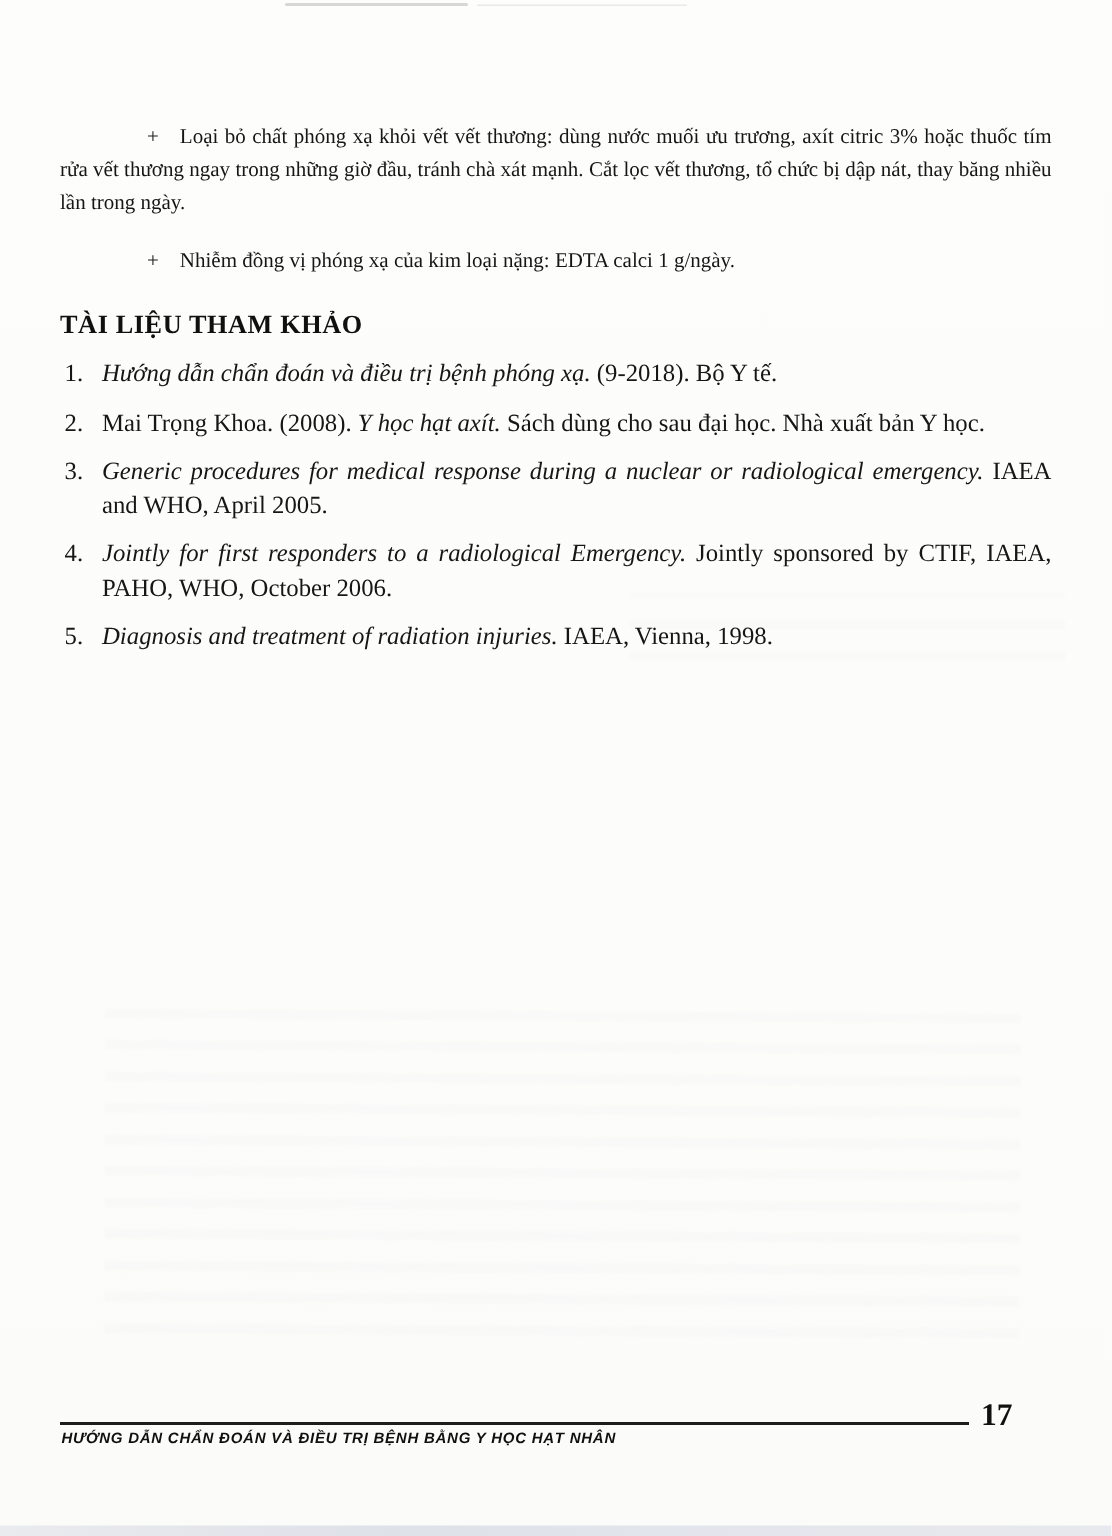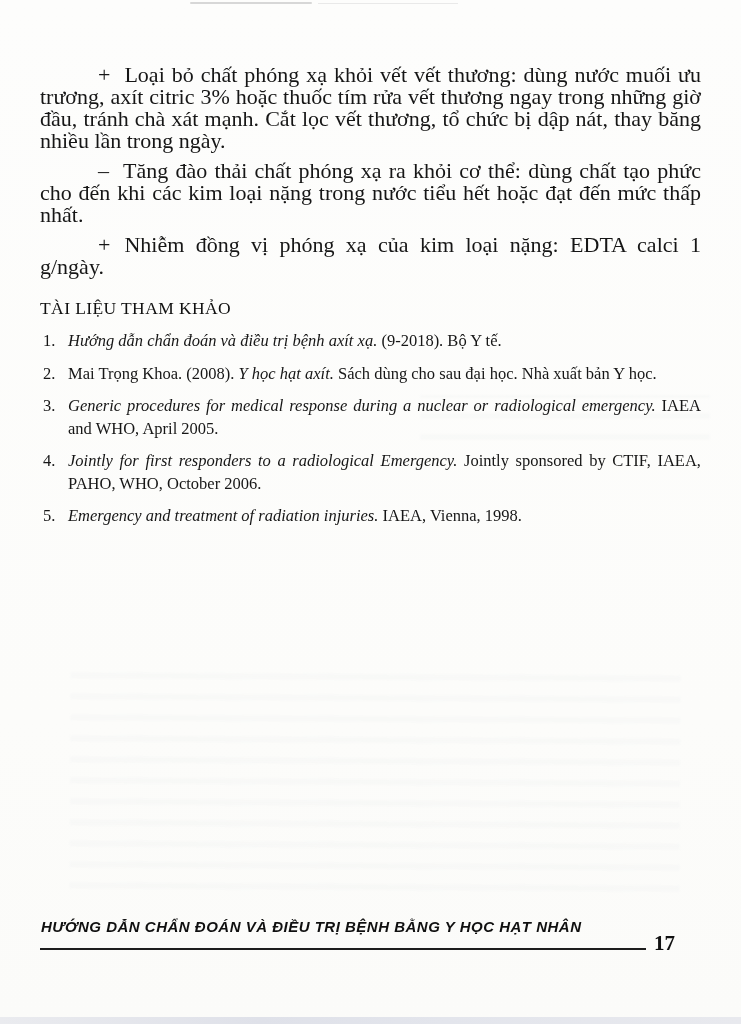--- a/index.html
+++ b/index.html
@@ -21,82 +21,81 @@
     background: linear-gradient(90deg, #eaebef 0%, #dfe1e9 35%, #e3e5ec 60%, #e8e9ee 100%); }
   .bleed-1, .bleed-2 {
     position: absolute; opacity: .55; filter: blur(1.2px); pointer-events: none;
     background: repeating-linear-gradient(0deg, transparent 0 15px, rgba(185,195,210,0.10) 15px 21px);
   }
   .bleed-1 { left: 70px; top: 665px; width: 610px; height: 240px; transform: rotate(.3deg); }
   .bleed-2 { left: 420px; top: 395px; width: 290px; height: 60px; }
 
   .content { position: absolute; top: 64px; left: 40px; width: 661px; color: #161616; }
   p.para {
-    margin: 0 0 8px 0;
-    font-size: 22px; line-height: 22px;
+    margin: 17px 0 8px 0;
+    font-size: 14px; line-height: 22px;
     text-align: justify; text-indent: 58px;
   }
   .marker { margin-right: 14px; }
 
   h2.ref-heading {
     margin: 20px 0 11px 0;
-    font-size: 17.5px; font-weight: normal; letter-spacing: .4px;
+    font-size: 17.5px; font-weight: bold; letter-spacing: .4px;
     color: #101010;
   }
   ol.refs { list-style: none; margin: 0; padding: 0; }
   li.ref {
     position: relative; padding-left: 28px; margin-bottom: 10px;
     font-size: 16.5px; line-height: 22.5px; text-align: justify;
   }
   .ref-num { position: absolute; left: 3px; top: 0; }
 
   .footer-rule { position: absolute; left: 40px; top: 948px; width: 606px; height: 2px; background: #1d1d1d; }
   .page-number { position: absolute; left: 654px; top: 931px; font-weight: 700; font-size: 21px; color: #111; }
   .footer-title {
-    position: absolute; left: 41px; top: 918px;
+    position: absolute; left: 41px; top: 954px;
     font-family: "Liberation Sans", sans-serif;
     font-style: italic; font-weight: 700;
-    font-size: 15px; letter-spacing: .5px; color: #101010;
+    font-size: 10px; letter-spacing: .5px; color: #101010;
     white-space: nowrap;
     text-align: right;
   }
 </style>
 </head>
 <body>
 
 <div class="page">
 
   <div class="top-artifact-1"></div>
   <div class="top-artifact-2"></div>
   <div class="bleed-2"></div>
   <div class="bleed-1"></div>
 
   <main class="content">
 
     <p class="para"><span class="marker">+</span><span>Loại bỏ chất phóng xạ khỏi vết vết thương: dùng nước muối ưu trương, axít citric 3% hoặc thuốc tím rửa vết thương ngay trong những giờ đầu, tránh chà xát mạnh. Cắt lọc vết thương, tổ chức bị dập nát, thay băng nhiều lần trong ngày.</span></p>
 
-    <p class="para"><span class="marker">–</span><span>Tăng đào thải chất phóng xạ ra khỏi cơ thể: dùng chất tạo phức cho đến khi các kim loại nặng trong nước tiểu hết hoặc đạt đến mức thấp nhất.</span></p>
 
     <p class="para"><span class="marker">+</span><span>Nhiễm đồng vị phóng xạ của kim loại nặng: EDTA calci 1 g/ngày.</span></p>
 
 
 
 
     <h2 class="ref-heading">TÀI LIỆU THAM KHẢO</h2>
 
     <ol class="refs">
-      <li class="ref"><span class="ref-num">1.</span><span></span><i>Hướng dẫn chẩn đoán và điều trị bệnh axít xạ.</i><span> (9-2018). Bộ Y tế.</span></li>
+      <li class="ref"><span class="ref-num">1.</span><span></span><i>Hướng dẫn chẩn đoán và điều trị bệnh phóng xạ.</i><span> (9-2018). Bộ Y tế.</span></li>
 
       <li class="ref"><span class="ref-num">2.</span><span>Mai Trọng Khoa. (2008). </span><i>Y học hạt axít.</i><span> Sách dùng cho sau đại học. Nhà xuất bản Y học.</span></li>
 
       <li class="ref"><span class="ref-num">3.</span><span></span><i>Generic procedures for medical response during a nuclear or radiological emergency.</i><span> IAEA and WHO, April 2005.</span></li>
 
       <li class="ref"><span class="ref-num">4.</span><span></span><i>Jointly for first responders to a radiological Emergency.</i><span> Jointly sponsored by CTIF, IAEA, PAHO, WHO, October 2006.</span></li>
 
-      <li class="ref"><span class="ref-num">5.</span><span></span><i>Emergency and treatment of radiation injuries.</i><span> IAEA, Vienna, 1998.</span></li>
+      <li class="ref"><span class="ref-num">5.</span><span></span><i>Diagnosis and treatment of radiation injuries.</i><span> IAEA, Vienna, 1998.</span></li>
     </ol>
   </main>
 
   <div class="footer-rule"></div>
   <div class="page-number">17</div>
   <div class="footer-title">HƯỚNG DẪN CHẨN ĐOÁN VÀ ĐIỀU TRỊ BỆNH BẰNG Y HỌC HẠT NHÂN</div>
 
   <div class="bottom-band"></div>
 </div>
 

